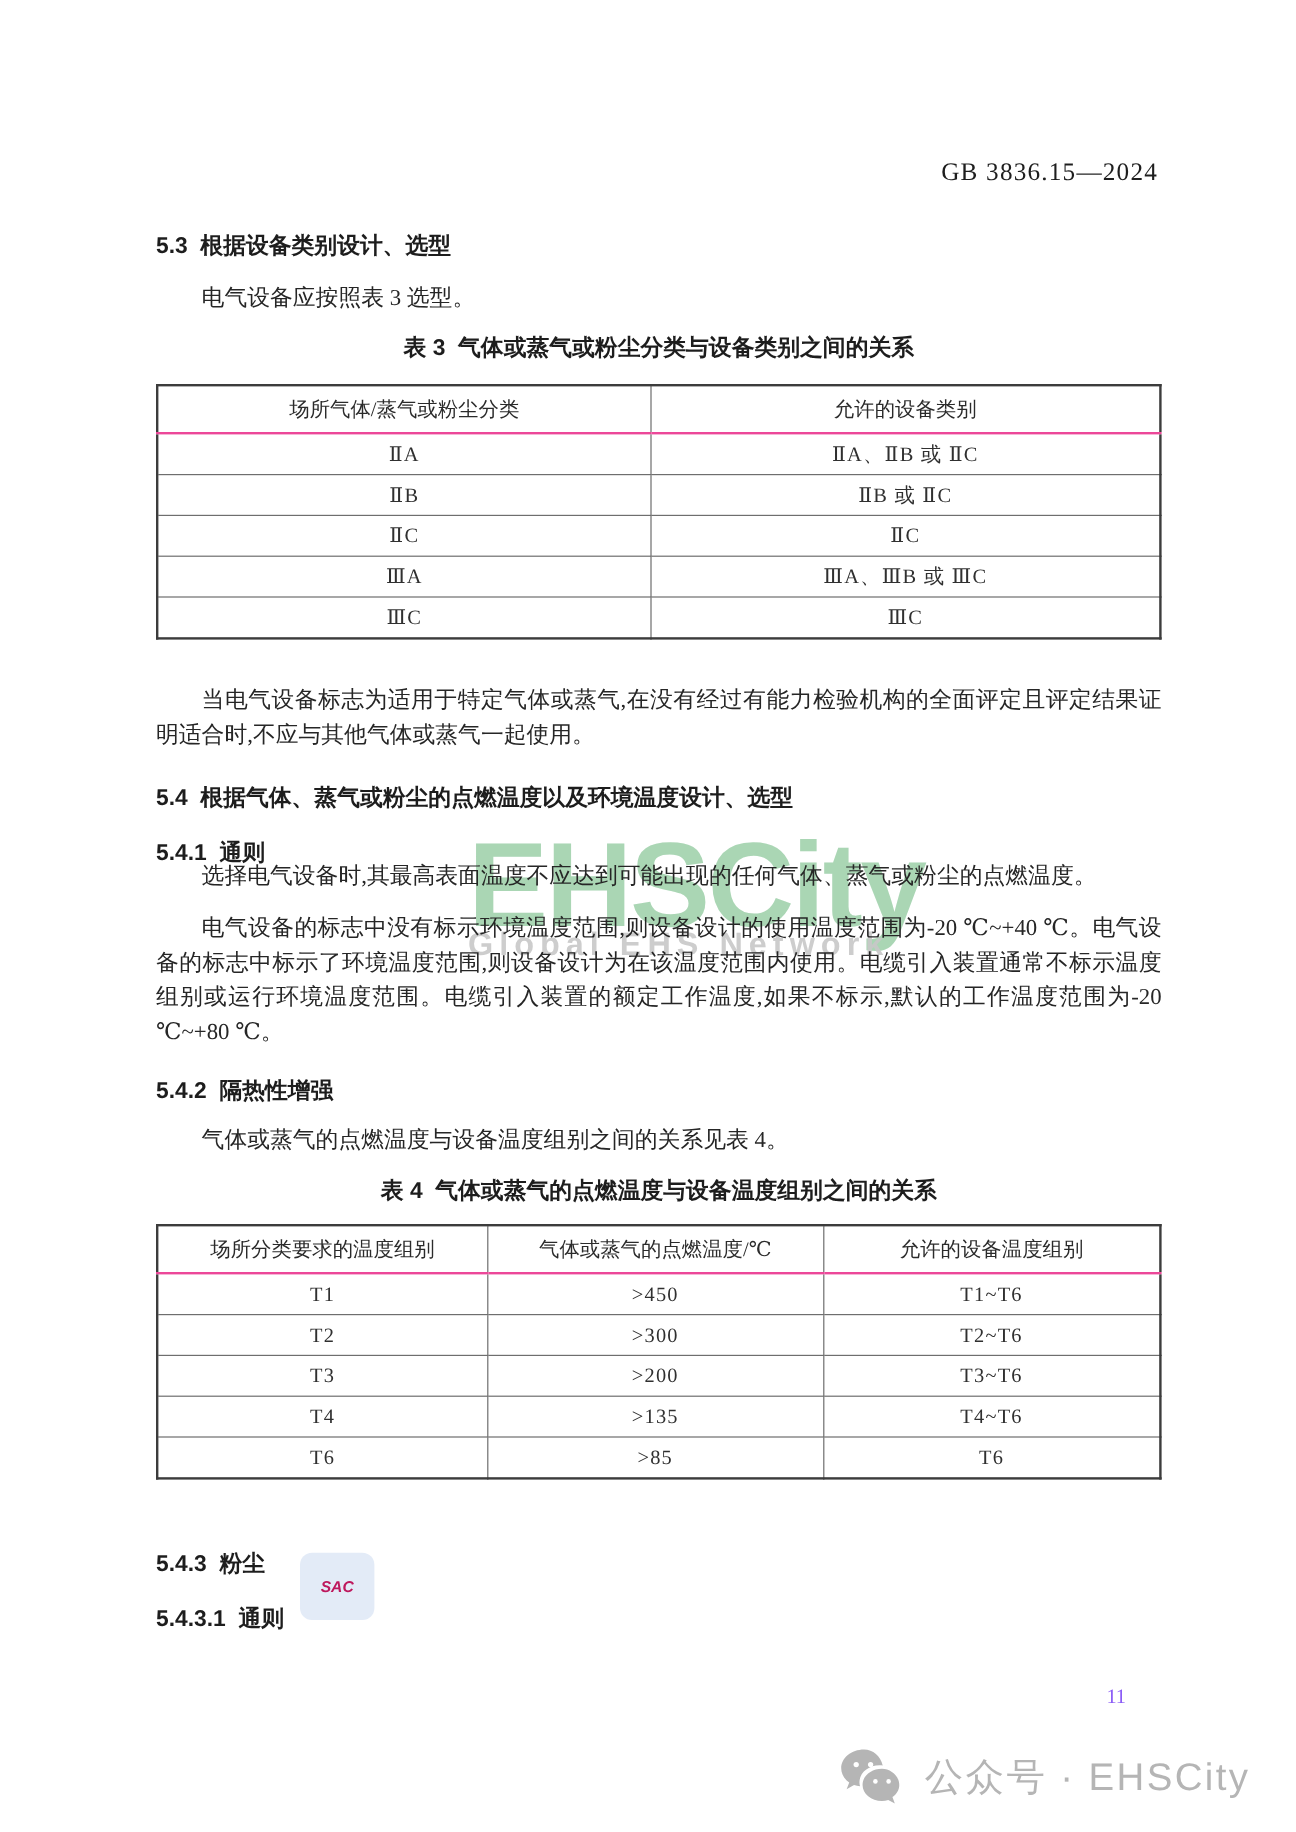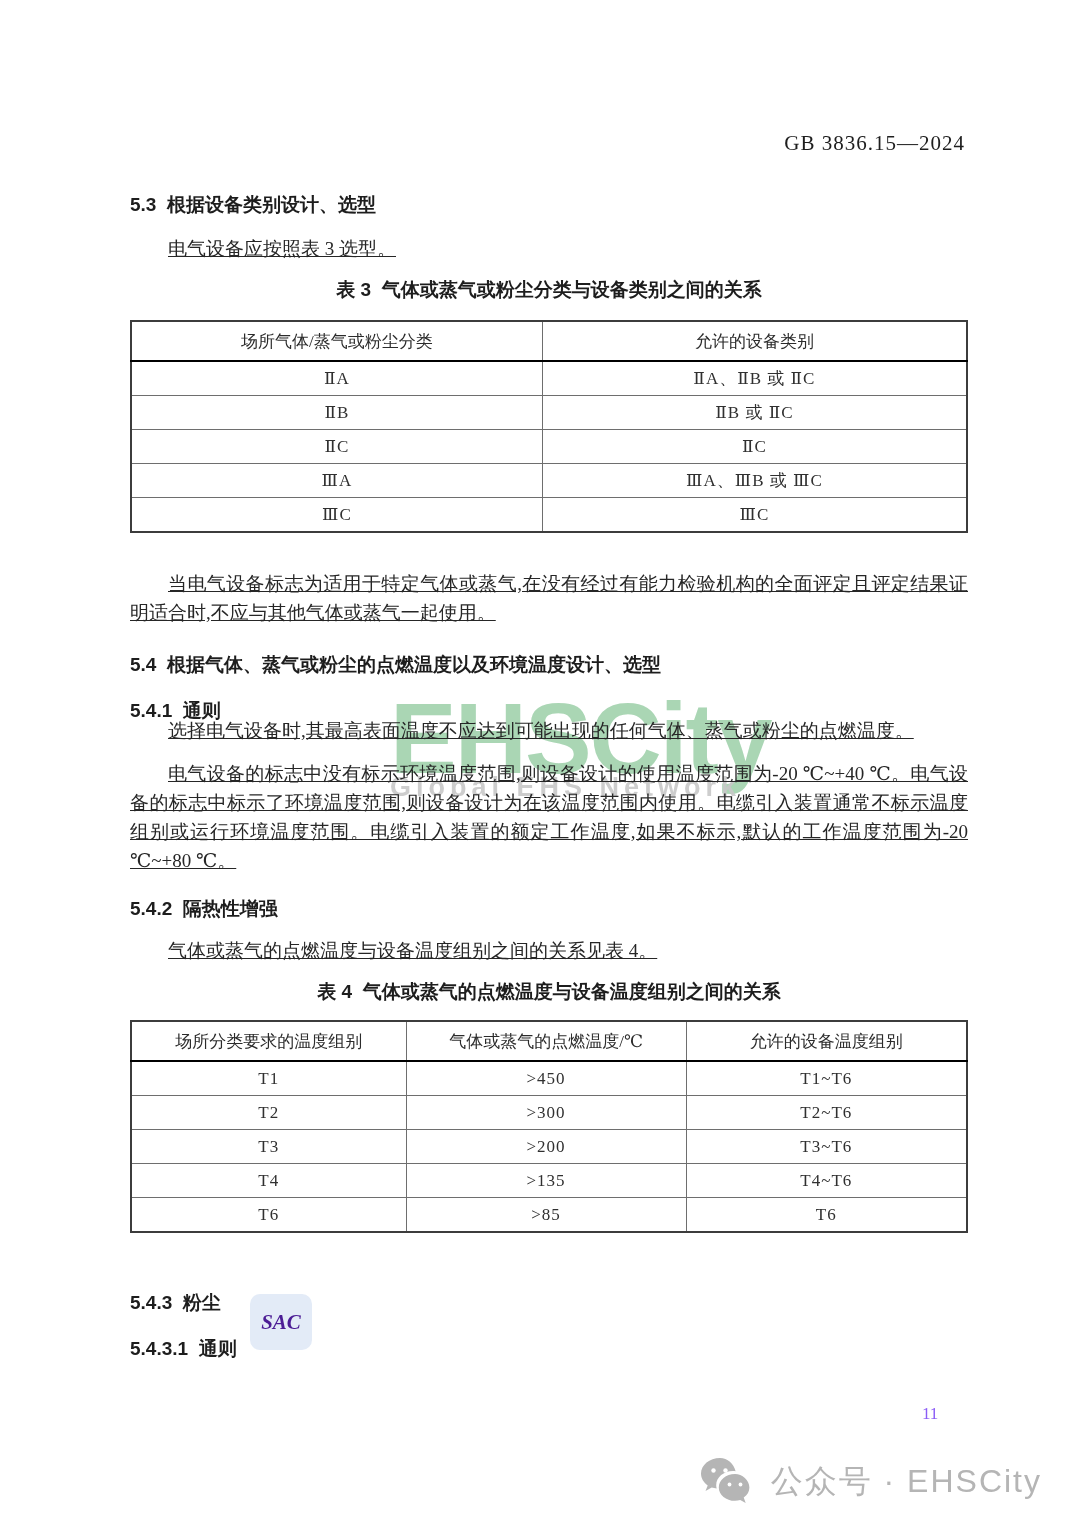--- a/index.html
+++ b/index.html
@@ -22,60 +22,60 @@
     margin-top:-14px;
     font-family:"Liberation Sans","DejaVu Sans",sans-serif;
     font-weight:bold;font-size:27px;letter-spacing:5px;
     color:#c8c8c8;opacity:.9;
   }
   .wm-sac{
     position:absolute;left:250px;top:1294px;z-index:0;
     width:62px;height:56px;border-radius:10px;
     background:#e3ebf7;
     display:flex;align-items:center;justify-content:center;
-    font-family:Liberation Serif, serif;
-    font-style:italic;font-weight:bold;font-size:21px;color:#4c1d95;
+    font-family:Liberation Sans, sans-serif;
+    font-style:italic;font-weight:bold;font-size:13px;color:#be185d;
   }
   
   .layer{position:absolute;inset:0;z-index:1;}
   .std-no{
     position:absolute;top:131px;right:115px;
     font-size:21px;color:#1e1e1e;letter-spacing:1px;
   }
   .h{
     position:absolute;left:130px;
     font-family:"Liberation Sans","DejaVu Sans",sans-serif;
     font-weight:bold;font-size:19px;color:#1d1d1d;
     white-space:pre-wrap;margin:0;
   }
   .body{
     position:absolute;left:130px;width:838px;
     font-size:19px;line-height:29px;color:#262626;
     text-align:justify;margin:0;
   }
-  .ind{text-indent:2em;text-decoration:underline;}
+  .ind{text-indent:2em;}
   .tbl-title{
     position:absolute;left:130px;width:838px;text-align:center;
     font-family:"Liberation Sans","DejaVu Sans",sans-serif;
     font-weight:bold;font-size:19px;color:#1d1d1d;
     white-space:pre-wrap;
   }
   table.tbl{
     position:absolute;left:130px;width:838px;
     border-collapse:collapse;table-layout:fixed;
     border:2px solid #3c3c3c;
     font-size:17px;color:#303030;
   }
   table.tbl th,table.tbl td{
     border:1px solid #6e6e6e;
     text-align:center;vertical-align:middle;
     font-weight:normal;padding:0;
   }
   table.tbl thead th{
-    height:38px;border-bottom:2px solid #000000;
+    height:38px;border-bottom:2px solid #ec4899;
     font-size:17px;color:#2b2b2b;
   }
   table.tbl tbody td{height:33px;letter-spacing:1px;}
   .page-no{
     position:absolute;left:922px;top:1404px;
     font-size:17px;color:#8b5cf6;
   }
   .footer{
     position:absolute;top:1456px;right:38px;
     display:flex;align-items:flex-end;gap:14px;

